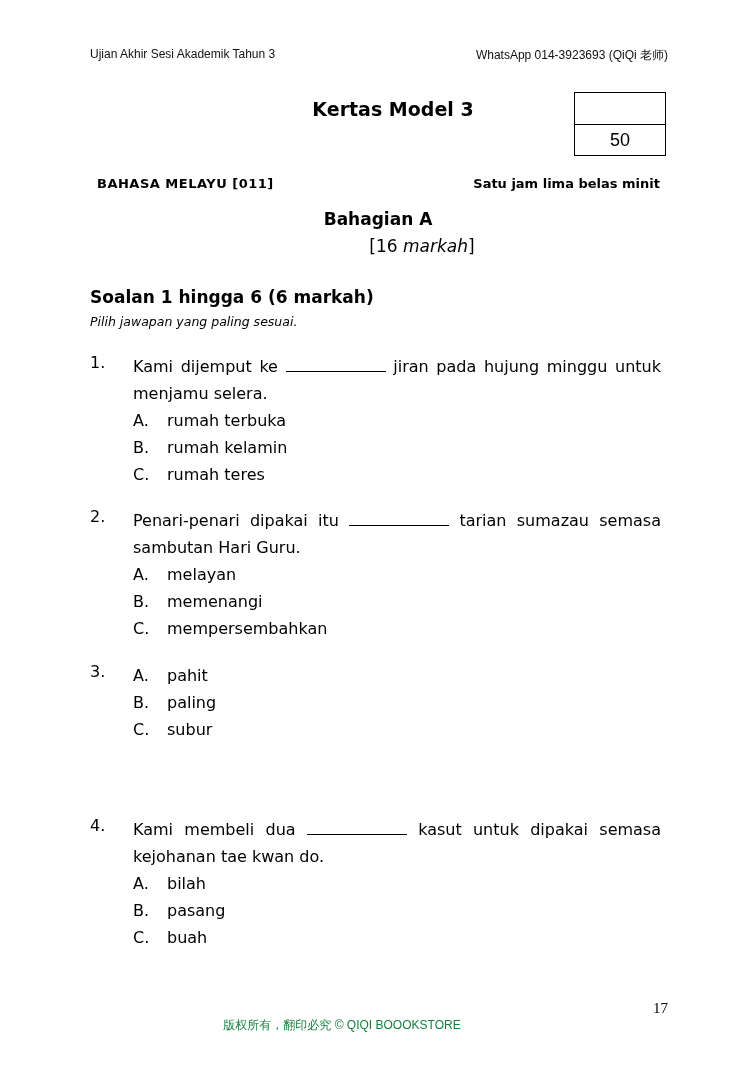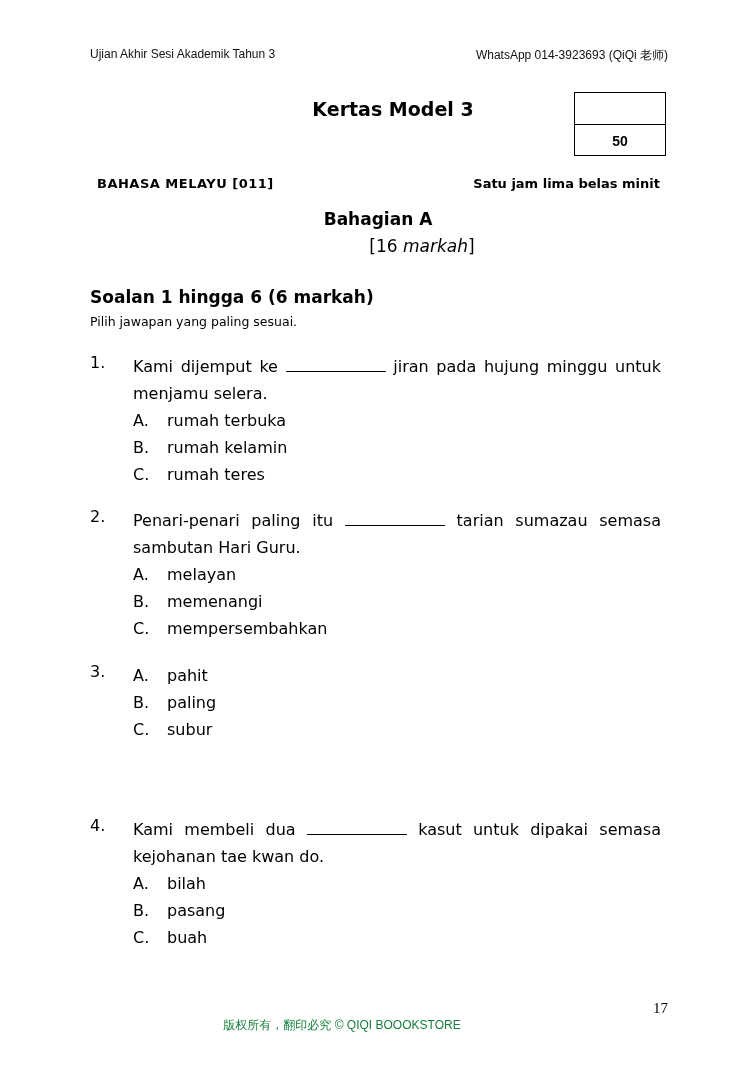--- a/index.html
+++ b/index.html
@@ -3,28 +3,28 @@
 <meta charset="utf-8">
 <style>
   html, body { margin: 0; padding: 0; background: #ffffff; }
   body { width: 756px; height: 1079px; position: relative; overflow: hidden; color: #000; font-family: "DejaVu Sans", sans-serif; }
   .hdr { position: absolute; top: 47px; font-size: 12px; font-family: "Liberation Sans", sans-serif; color: #111; }
   .hdr-left { left: 90px; }
   .hdr-right { right: 88px; }
   .title { position: absolute; top: 98px; left: 0; width: 756px; text-align: center; font-weight: bold; font-size: 19px; padding-left: 15px; }
   .scorebox { position: absolute; left: 574px; top: 92px; width: 92px; height: 64px; border: 1px solid #000; box-sizing: border-box; }
   .scorebox .top { height: 31px; border-bottom: 1px solid #000; }
-  .scorebox .bottom { height: 31px; display: flex; align-items: center; justify-content: center; font-family: "Liberation Sans", sans-serif; font-weight: bold; font-size: 14px; }
+  .scorebox .bottom { height: 31px; display: flex; align-items: center; justify-content: center; font-family: "Liberation Sans", sans-serif; font-weight: normal; font-size: 18px; }
   .subject { position: absolute; top: 176px; left: 97px; font-weight: bold; font-size: 13px; letter-spacing: 0.5px; }
   .duration { position: absolute; top: 176px; right: 96px; font-weight: bold; font-size: 13px; }
   .section-title { position: absolute; top: 209px; left: 0; width: 756px; text-align: center; font-weight: bold; font-size: 17px; }
   .section-marks { position: absolute; top: 236px; left: 0; width: 756px; text-align: center; font-size: 17px; margin-left: 44px; }
   .section-marks i { font-style: italic; }
   .q-heading { position: absolute; top: 287px; left: 90px; font-weight: bold; font-size: 17px; }
-  .q-instr { position: absolute; top: 314px; left: 90px; font-size: 12.5px; }
+  .q-instr { position: absolute; top: 314px; left: 90px; font-style: italic; font-size: 12.5px; }
   .question { position: absolute; left: 90px; width: 571px; font-size: 16px; }
   .question .num { position: absolute; left: 0; top: 0; }
   .question .stem { margin-left: 43px; line-height: 27px; text-align: justify; text-align-last: left; }
   .question .blank { display: inline-block; width: 100px; border-bottom: 1px solid #000; height: 14px; vertical-align: baseline; }
   .question .opts { margin-left: 43px; }
   .question .opt { height: 27px; line-height: 27px; display: flex; }
   .question .opt .letter { width: 34px; }
   .page-num { position: absolute; top: 1000px; right: 88px; font-family: "Liberation Serif", serif; font-size: 15px; }
   .footer { position: absolute; top: 1017px; left: 0; width: 684px; text-align: center; font-size: 12px; font-family: "Liberation Sans", sans-serif; color: #15803d; }
 </style>
@@ -64,21 +64,21 @@
       </div>
     <div class="opt">
         <span class="letter">C.</span>
         <span>rumah teres</span>
       </div>
   </div>
 </div>
 
 <div class="question" style="top:507px;">
   <span class="num">2.</span>
-  <div class="stem"><span>Penari-penari paling itu </span><span class="blank"></span><span> tarian sumazau semasa sambutan Hari Guru.</span></div>
+  <div class="stem"><span>Penari-penari dipakai itu </span><span class="blank"></span><span> tarian sumazau semasa sambutan Hari Guru.</span></div>
   <div class="opts">
     <div class="opt">
         <span class="letter">A.</span>
         <span>melayan</span>
       </div>
     <div class="opt">
         <span class="letter">B.</span>
         <span>memenangi</span>
       </div>
     <div class="opt">

